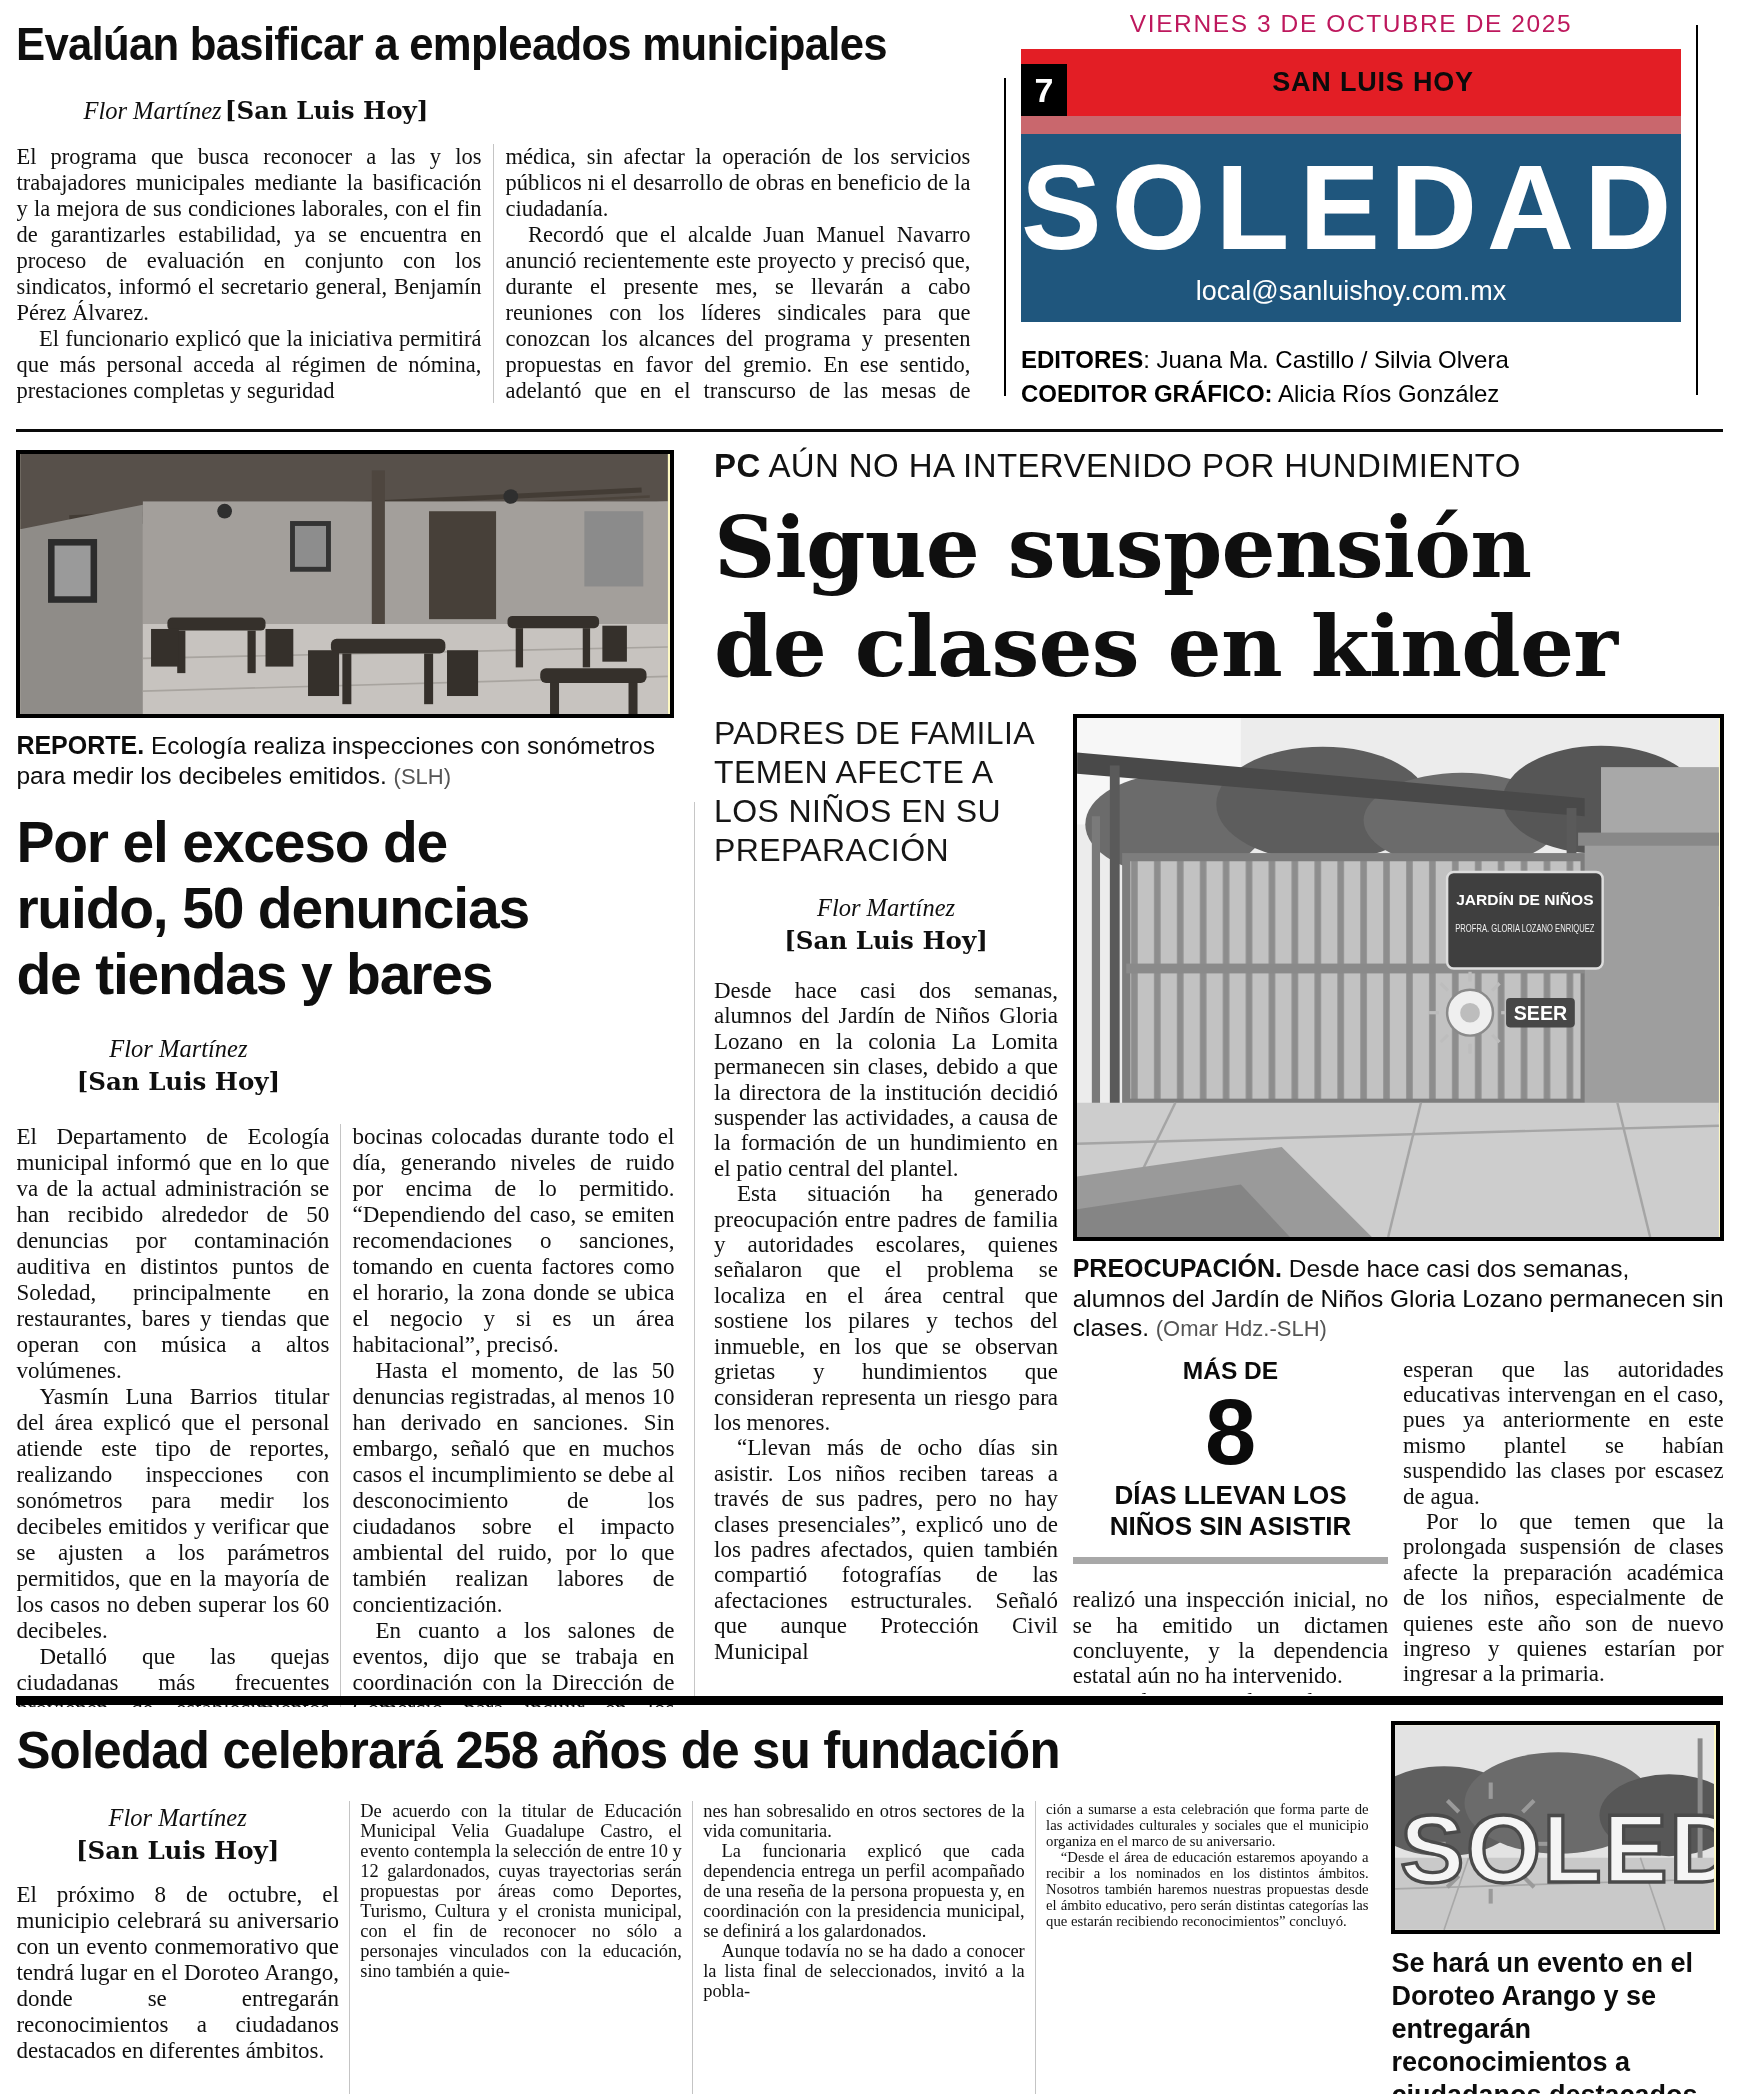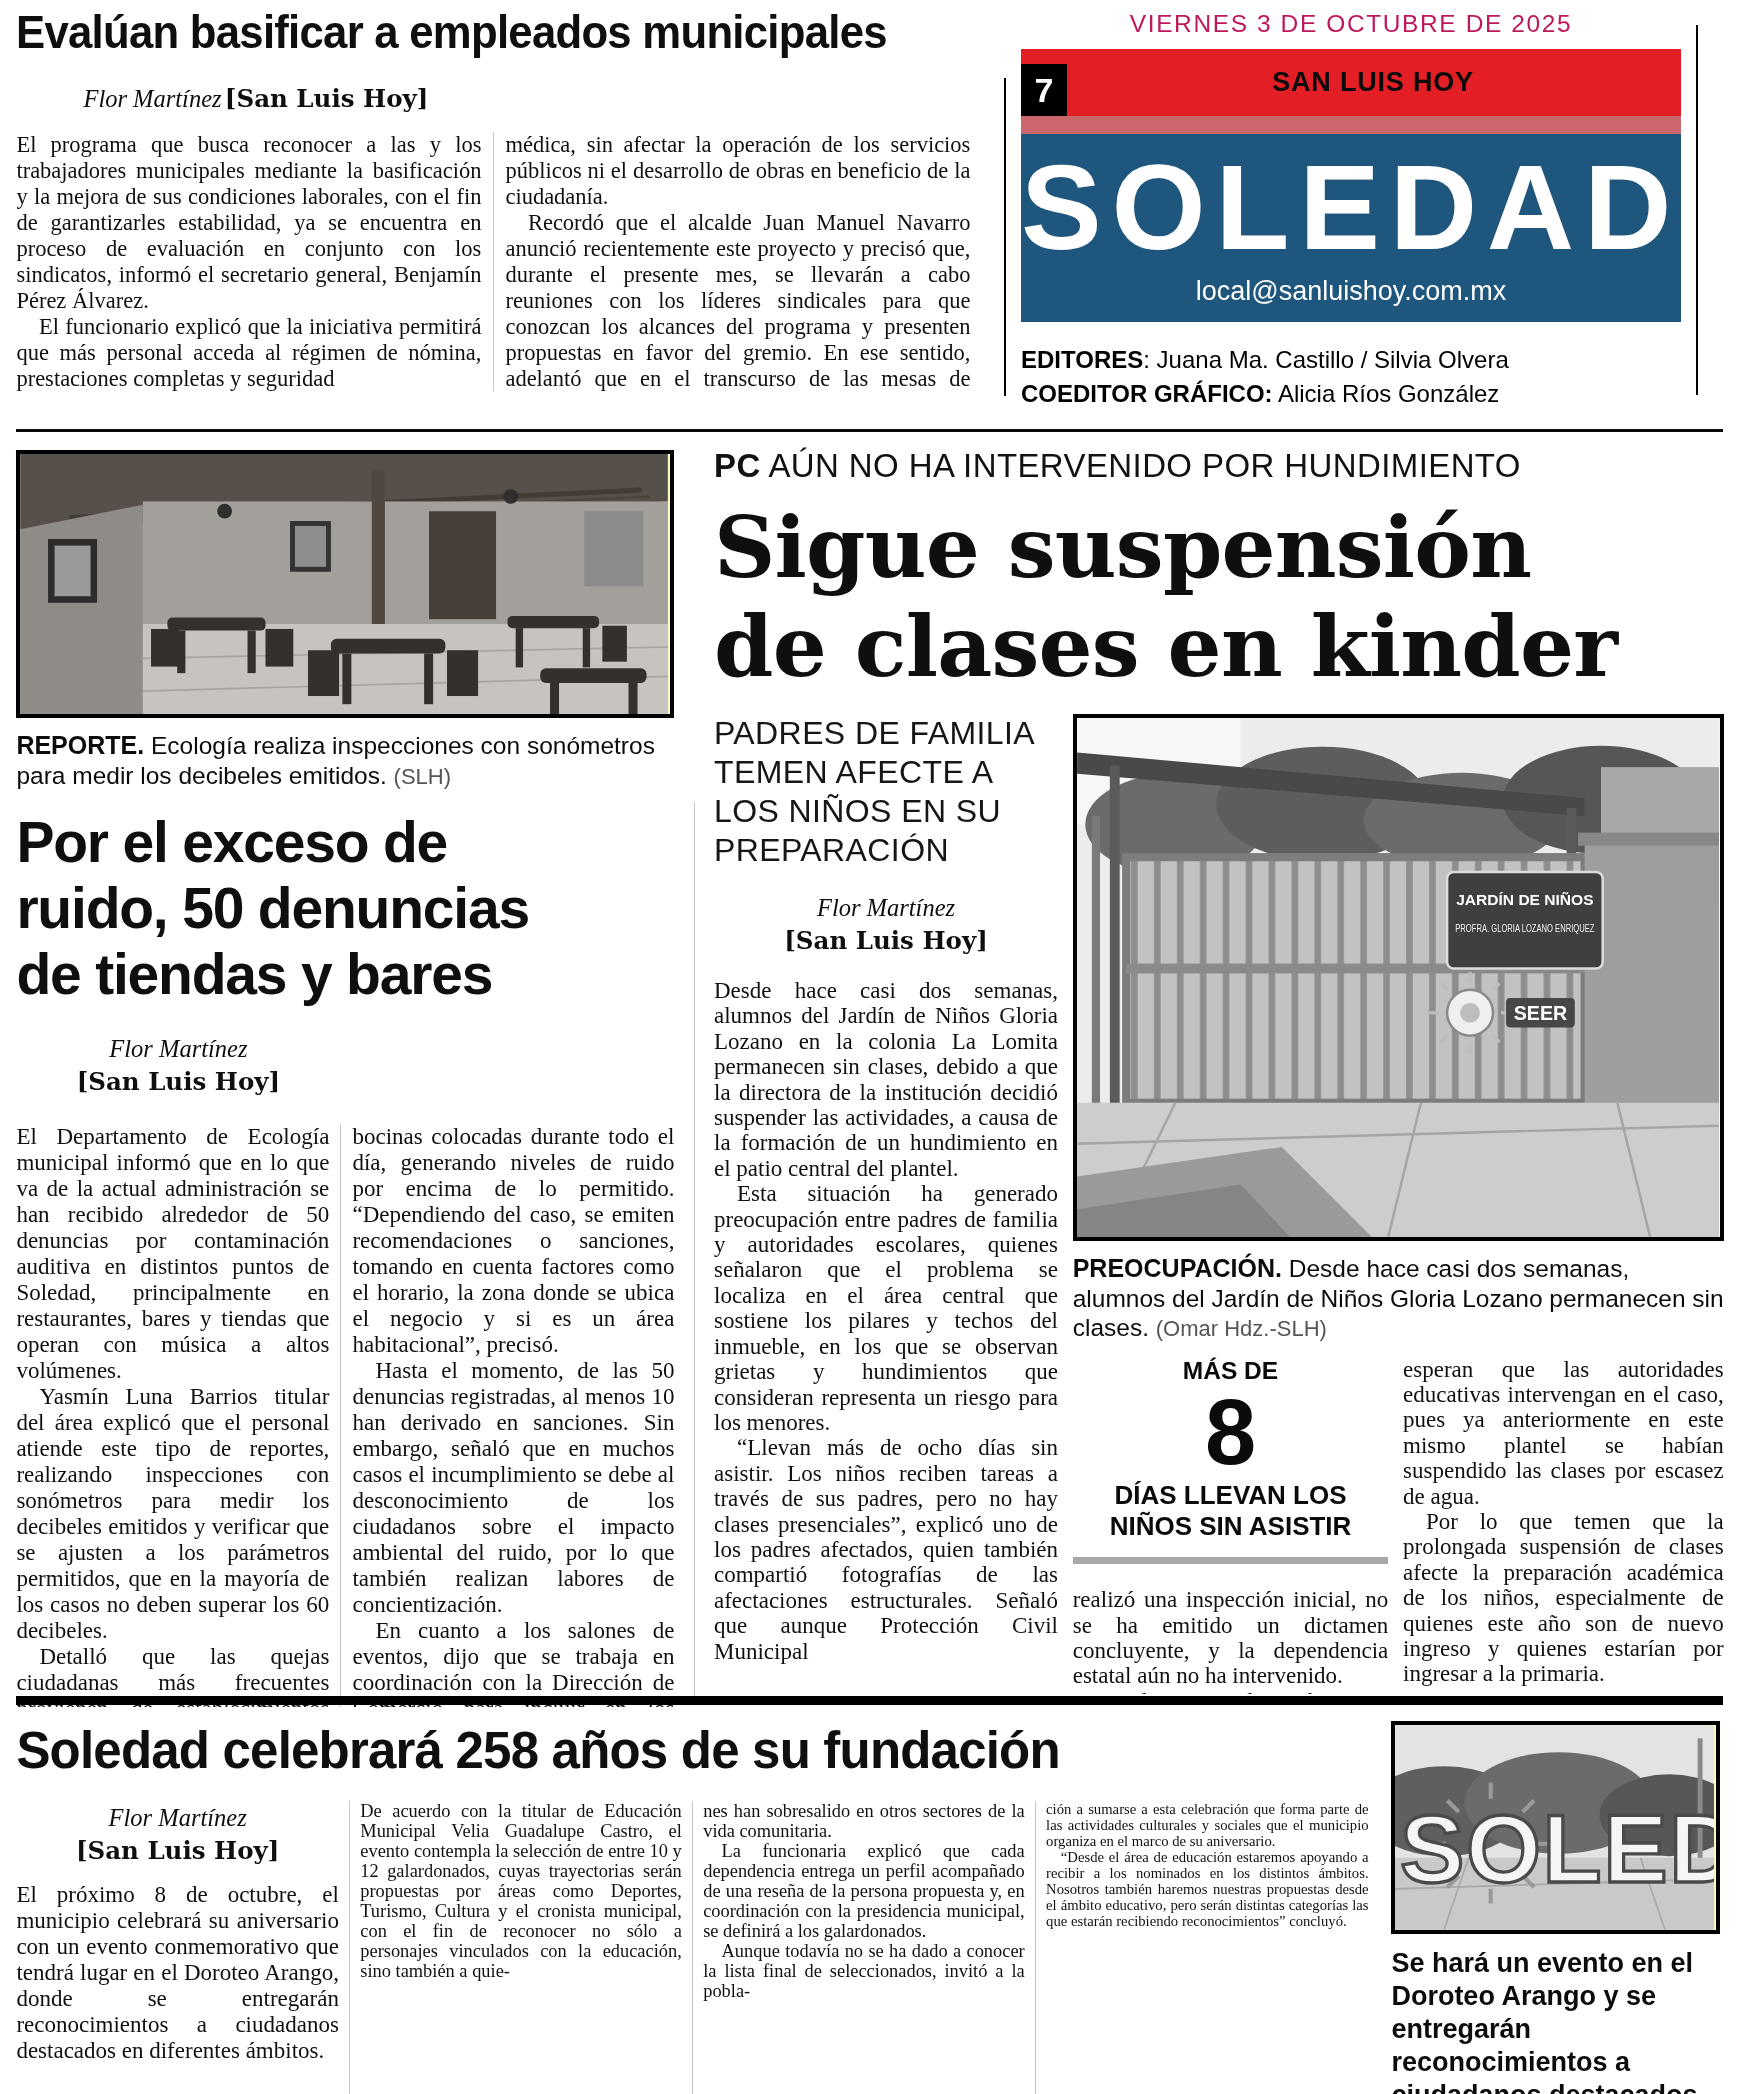--- a/index.html
+++ b/index.html
@@ -13,21 +13,21 @@
   .byline-block .auth,.byline-block .outlet{display:block;}
   .caption{font-family:Liberation Sans, sans-serif;font-size:24.5px;line-height:29.5px;margin-top:13px;color:#0c0c0c;}
   .cap-lead{font-weight:bold;font-size:25px;}
   .credit{color:#555;font-weight:normal;font-size:22px;}
   .photo-frame{border:4.9px solid #000;margin:0;padding:0;line-height:0;background:#fef9c3;}
   .col-rule{border-left:0.8px solid #c4c4c4;}
   .vrule{position:absolute;width:1.6px;background:#000;}
   .vrule-light{position:absolute;width:0.8px;background:#c6c6c6;}
   h1,h2{margin:0;padding:0;}
   
-  .top-article{position:absolute;left:16.4px;top:4px;width:979px;}
+  .top-article{position:absolute;left:16.4px;top:16px;width:979px;}
   .head-top{font-family:"Liberation Sans",sans-serif;font-weight:bold;font-size:47px;letter-spacing:-0.8px;
             white-space:nowrap;transform:scaleX(0.93);transform-origin:left;}
   .byline-inline{text-align:center;width:479px;margin-top:24.5px;}
   .top-cols{display:flex;margin-top:19.6px;height:259px;overflow:hidden;}
   .t-col{width:465px;font-size:22.5px;line-height:26px;padding-right:11.5px;}
   .t-col.col-rule{padding-left:11.5px;padding-right:0;}
   
   .masthead{position:absolute;left:1021px;top:9.8px;width:660px;font-family:"Liberation Sans",sans-serif;}
   .mast-date{text-align:center;font-size:24.5px;letter-spacing:1.6px;color:#be185d;margin-bottom:11.5px;}
   .redbar{position:relative;height:67px;background:#e31e25;}

